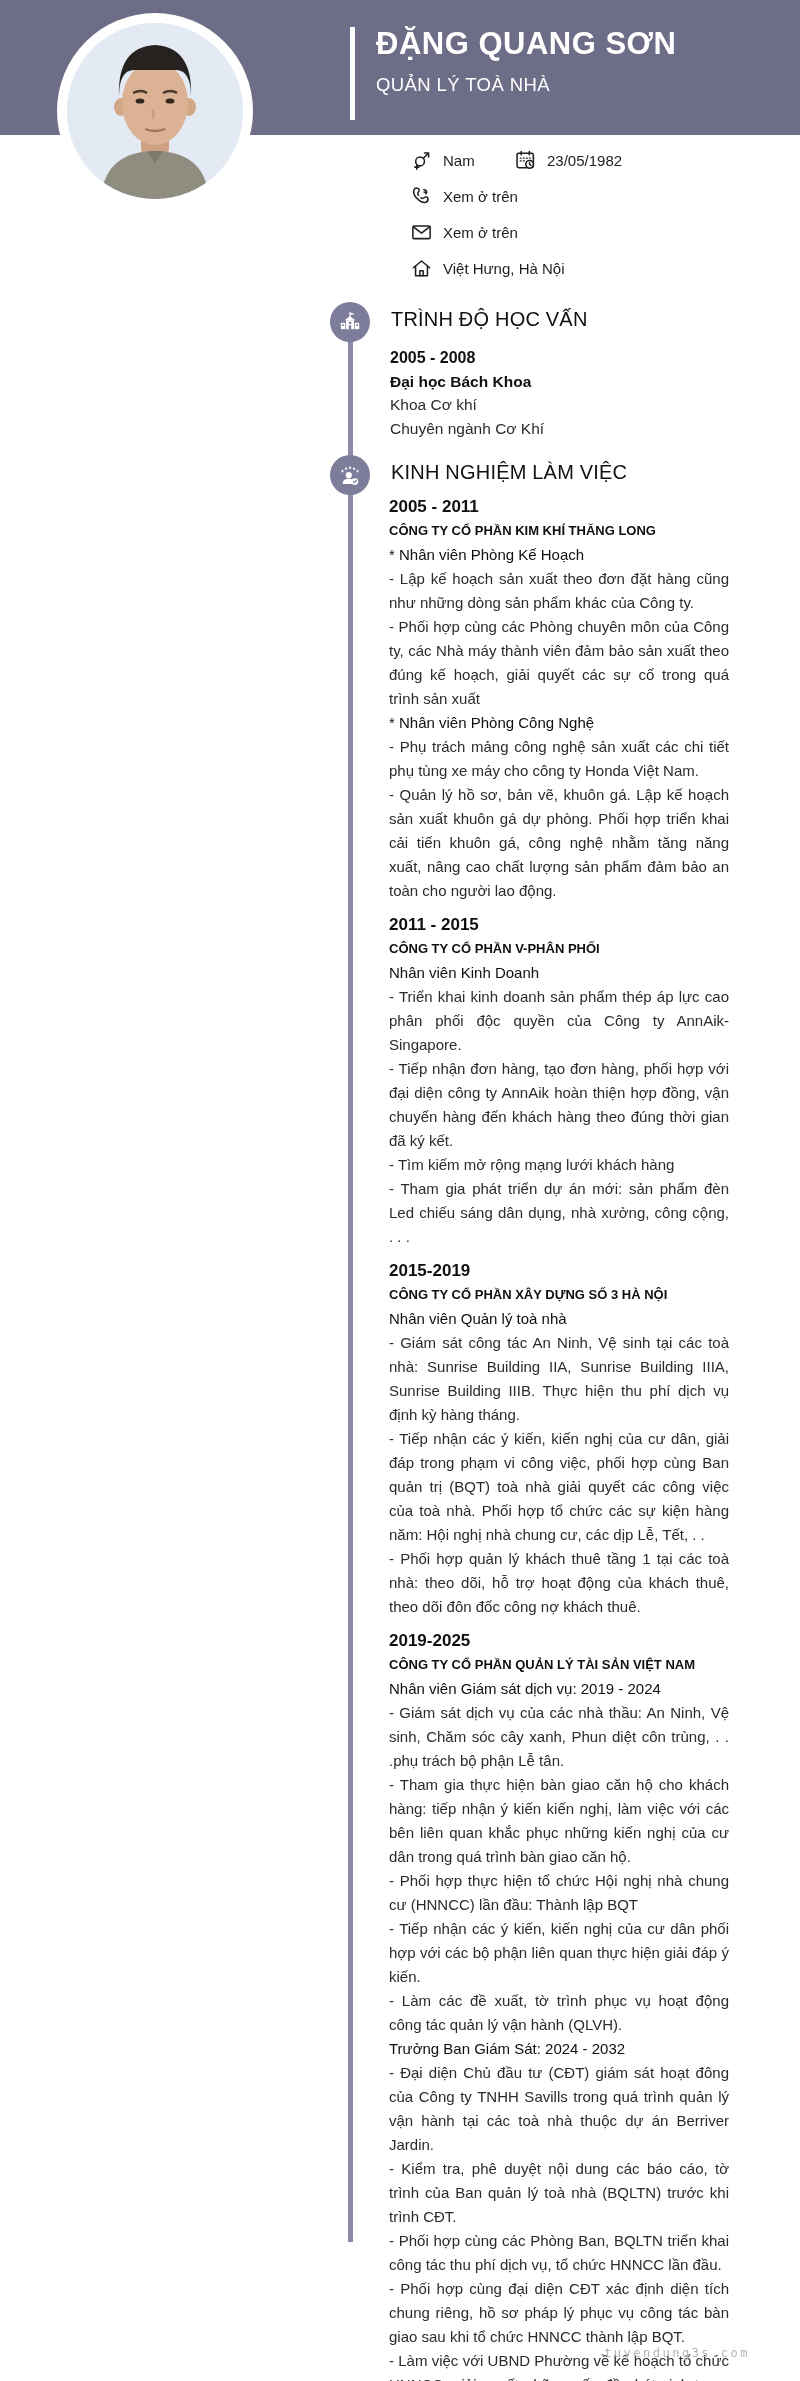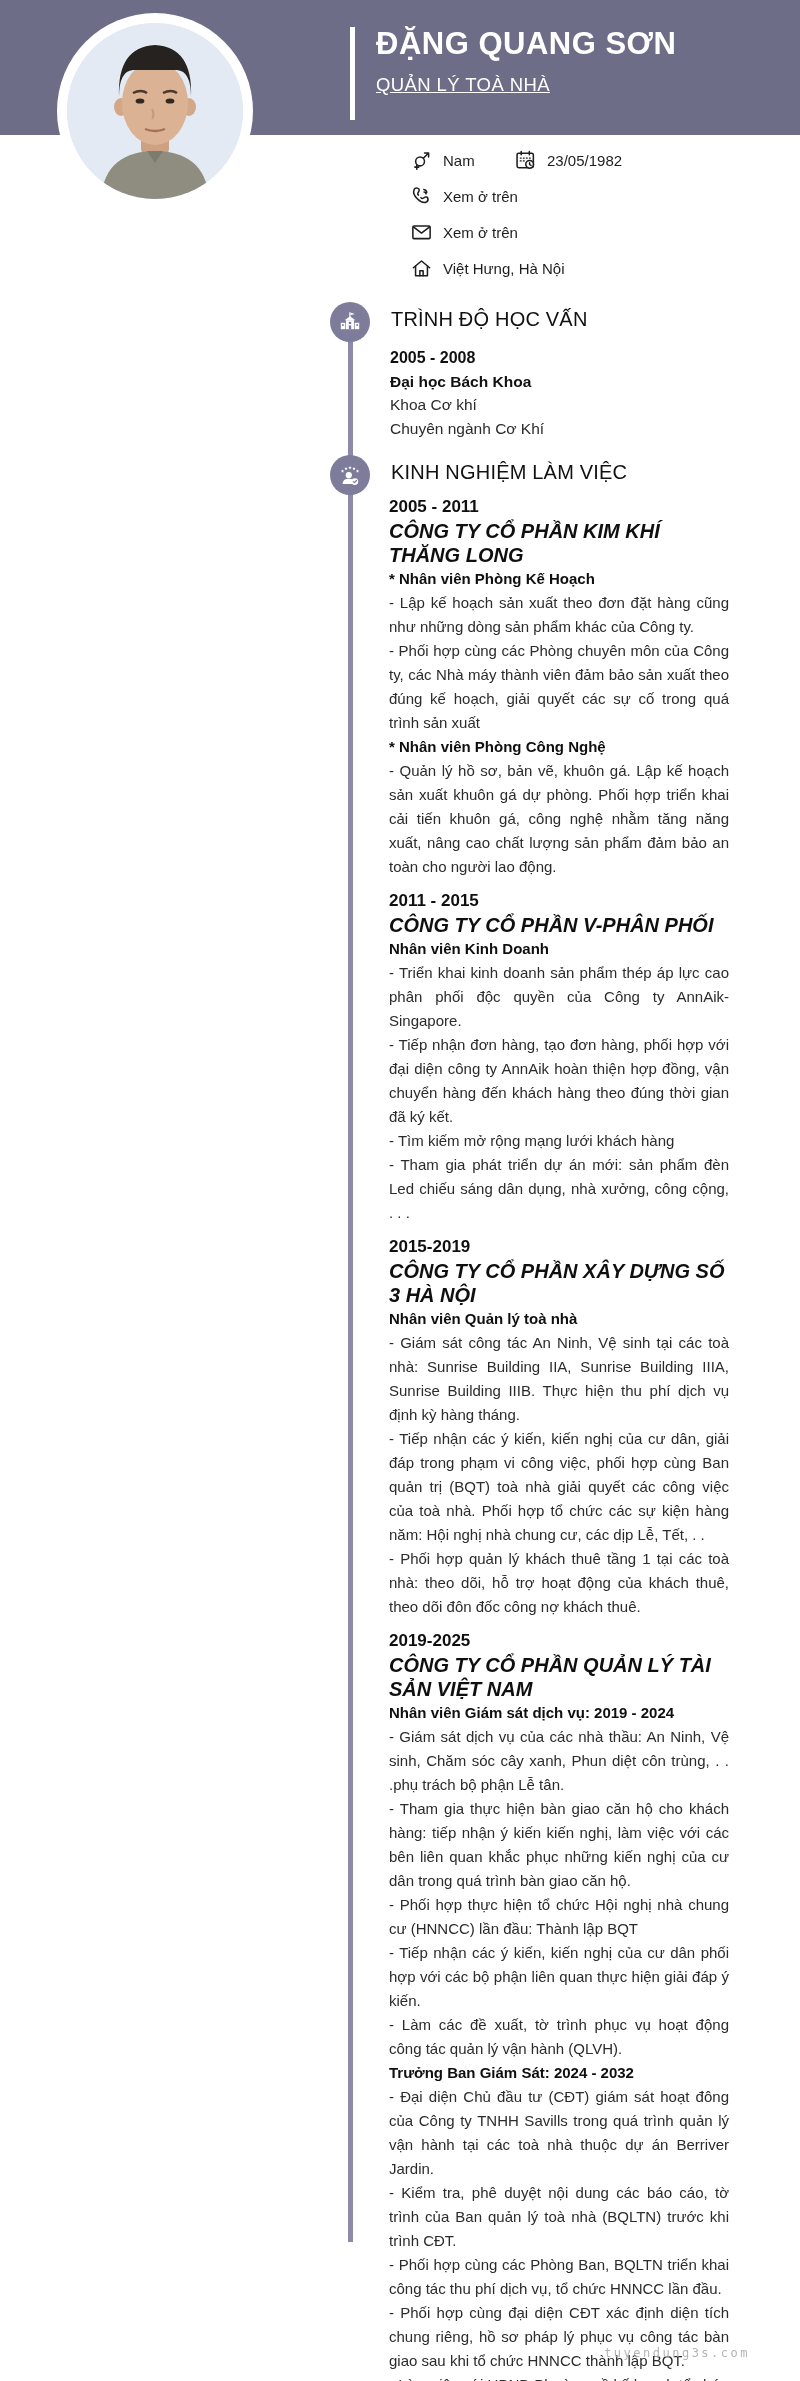--- a/index.html
+++ b/index.html
@@ -6,21 +6,21 @@
   .page{position:relative;width:800px;height:2381px;background:#fff;overflow:hidden;
         font-family:"Liberation Sans","DejaVu Sans",sans-serif;color:#2b2b2b;}
   
   .band{position:absolute;left:0;top:0;width:800px;height:135px;}
   .photo-ring{position:absolute;left:57px;top:13px;width:196px;height:196px;border-radius:50%;
         background:#fff;display:flex;align-items:center;justify-content:center;z-index:3;}
   .photo{width:176px;height:176px;border-radius:50%;overflow:hidden;background:#e3eaf3;}
   .name-bar{position:absolute;left:350px;top:27px;width:5px;height:93px;background:#fff;z-index:4;}
   .name-block{position:absolute;left:376px;top:27px;z-index:4;color:#fff;}
   .cv-name{font-size:31px;font-weight:700;letter-spacing:.5px;line-height:34px;}
-  .cv-role{font-size:18.5px;font-weight:400;letter-spacing:.4px;margin-top:13px;text-decoration:underline;}
+  .cv-role{font-size:18.5px;font-weight:400;letter-spacing:.4px;margin-top:13px;}
   
   .contact{position:absolute;left:410px;top:148px;z-index:2;}
   .crow{display:flex;align-items:center;height:24px;margin-bottom:12px;font-size:15px;color:#1e1e1e;}
   .cic{width:23px;height:23px;margin-right:10px;flex:0 0 auto;display:inline-flex;}
   .cic svg{width:100%;height:100%;}
   .cval{white-space:nowrap;}
   .gender-val{min-width:71px;}
   
   .tline{position:absolute;left:348px;top:322px;width:5px;height:1920px;background:#8c8aa7;z-index:1;}
   .tdot{position:absolute;left:330px;width:40px;height:40px;border-radius:50%;background:#7d7c9b;
@@ -28,23 +28,23 @@
   .tdot svg{width:24px;height:24px;}
   .sec-title{position:absolute;left:391px;font-size:20px;font-weight:400;color:#111;letter-spacing:.2px;}
   
   .edu-body{position:absolute;left:390px;top:346px;font-size:15.5px;line-height:23.6px;color:#2b2b2b;}
   .edu-body .bold{font-weight:700;color:#111;}
   .edu-period{font-size:16px;}
   
   .exp-body{position:absolute;left:389px;top:495px;width:340px;font-size:15px;line-height:24px;color:#2b2b2b;}
   .job{margin-bottom:10px;}
   .job .hline{font-weight:700;color:#0f0f0f;font-size:17px;}
-  .job .company{font-size:20px;font-style:italic;}
+  .job .company{font-size:13px;}
   .job .para{text-align:justify;margin:0;}
-  .job .para.bold{font-weight:700;color:#0f0f0f;text-align:left;}
+  .job .para.bold{font-weight:400;color:#0f0f0f;text-align:left;}
   
   .wm{position:absolute;right:50px;top:2346px;font-family:"DejaVu Sans Mono","Liberation Mono",monospace;
       font-size:12px;letter-spacing:2.5px;color:#b4b4b4;}
 </style>
 </head>
 <body>
 
 <div class="page">
 
   <div class="band" style="background: rgb(110, 109, 135);"></div>
@@ -174,20 +174,21 @@
   <div class="sec-title" style="top:461px;">KINH NGHIỆM LÀM VIỆC</div>
 
   <div class="exp-body">
       <div class="job">
         <div class="hline period">2005 - 2011</div>
         <div class="hline company">CÔNG TY CỔ PHẦN KIM KHÍ THĂNG LONG</div>
         <div class="para bold">* Nhân viên Phòng Kế Hoạch</div>
         <div class="para">- Lập kế hoạch sản xuất theo đơn đặt hàng cũng như những dòng sản phẩm khác của Công ty.</div>
         <div class="para">- Phối hợp cùng các Phòng chuyên môn của Công ty, các Nhà máy thành viên đảm bảo sản xuất theo đúng kế hoạch, giải quyết các sự cố trong quá trình sản xuất</div>
         <div class="para bold">* Nhân viên Phòng Công Nghệ</div>
+        <div class="para">- Phụ trách mảng công nghệ sản xuất các chi tiết phụ tùng xe máy cho công ty Honda Việt Nam.</div>
         <div class="para">- Quản lý hồ sơ, bản vẽ, khuôn gá. Lập kế hoạch sản xuất khuôn gá dự phòng. Phối hợp triển khai cải tiến khuôn gá, công nghệ nhằm tăng năng xuất, nâng cao chất lượng sản phẩm đảm bảo an toàn cho người lao động.</div>
       </div>
       <div class="job">
         <div class="hline period">2011 - 2015</div>
         <div class="hline company">CÔNG TY CỔ PHẦN V-PHÂN PHỐI</div>
         <div class="para bold">Nhân viên Kinh Doanh</div>
         <div class="para">- Triển khai kinh doanh sản phẩm thép áp lực cao phân phối độc quyền của Công ty AnnAik-Singapore.</div>
         <div class="para">- Tiếp nhận đơn hàng, tạo đơn hàng, phối hợp với đại diện công ty AnnAik hoàn thiện hợp đồng, vận chuyển hàng đến khách hàng theo đúng thời gian đã ký kết.</div>
         <div class="para">- Tìm kiếm mở rộng mạng lưới khách hàng</div>
         <div class="para">- Tham gia phát triển dự án mới: sản phẩm đèn Led chiếu sáng dân dụng, nhà xưởng, công cộng, . . .</div>

